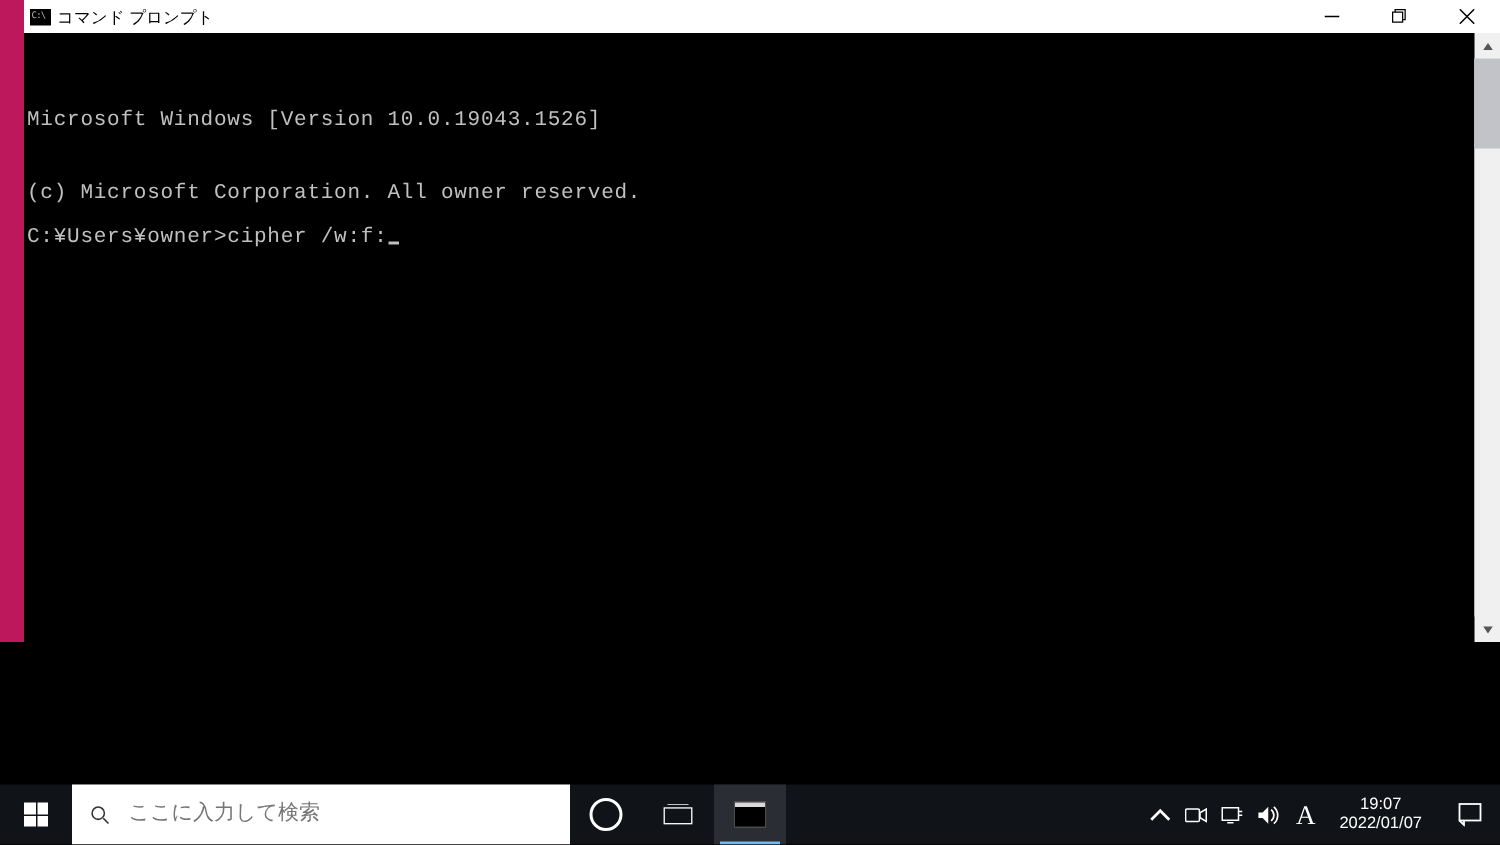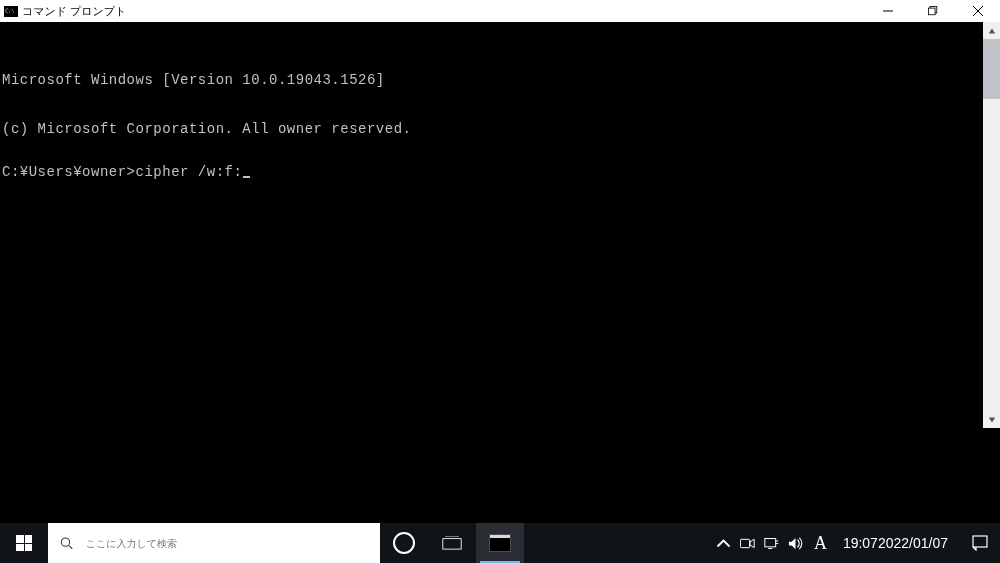--- a/index.html
+++ b/index.html
@@ -17,20 +17,21 @@
   .window {
     position: absolute;
     left: 0;
     top: 0;
     width: 1000px;
     height: 428px; 
     background: #be185d;
     display: flex;
     flex-direction: column;
     box-sizing: border-box;
+    padding-left: 16px;
   }
 
   .titlebar {
     height: 22px;
     background: #ffffff;
     display: flex;
     align-items: center;
     font-size: 11px;
     color: #000;
     position: relative;
@@ -78,21 +79,21 @@
     font-family: "MS Gothic", "Consolas", "Courier New", monospace;
     font-size: 14px;
     line-height: 15px;
     letter-spacing: 0.5px;
     padding: 2px 2px 0 2px;
     white-space: pre;
     overflow: hidden;
     position: relative;
   }
   .console-line { display:block;margin-top:34px; }
-  .console .prompt-line { margin-top: 28px; }
+  .console .prompt-line { margin-top: 14px; }
   .console .cursor {
     display:inline-block;
     width:7px;
     height:2px;
     background:#c0c0c0;
     vertical-align: baseline;
     margin-left:1px;
     transform: translateY(2px);
   }
 
@@ -173,21 +174,21 @@
     align-items:center;
     color:#555;
     padding-left:12px;
     gap:10px;
   }
   .search-box svg { width:15px; height:15px; stroke:#333; fill:none; stroke-width:1.5; }
   .search-box input {
     border:none;
     outline:none;
     background:transparent;
-    font-size:10px;
+    font-size:14px;
     color:#666;
     width:100%;
     font-family:Liberation Serif, serif;
   }
 
   .task-icon {
     width:48px;
     display:flex;
     align-items:center;
     justify-content:center;
@@ -230,25 +231,25 @@
   .tray svg{width:15px;height:15px;fill:none;stroke:#fff;stroke-width:1.2;}
   .ime-a{
     font-family:"Yu Mincho","MS Mincho",serif;
     font-size:18px;
     line-height:18px;
     color:#fff;
     padding:0 2px;
   }
   .clock{
     display:flex;
-    flex-direction:row;
+    flex-direction:column;
     align-items:center;
     justify-content:center;
     line-height:13px;
-    font-size:14px;
+    font-size:11px;
     padding:0 6px;
     color:#fff;
   }
   .notif{
     width:40px;
     display:flex;
     align-items:center;
     justify-content:center;
   }
   .chevron-up{width:10px;height:10px;}

